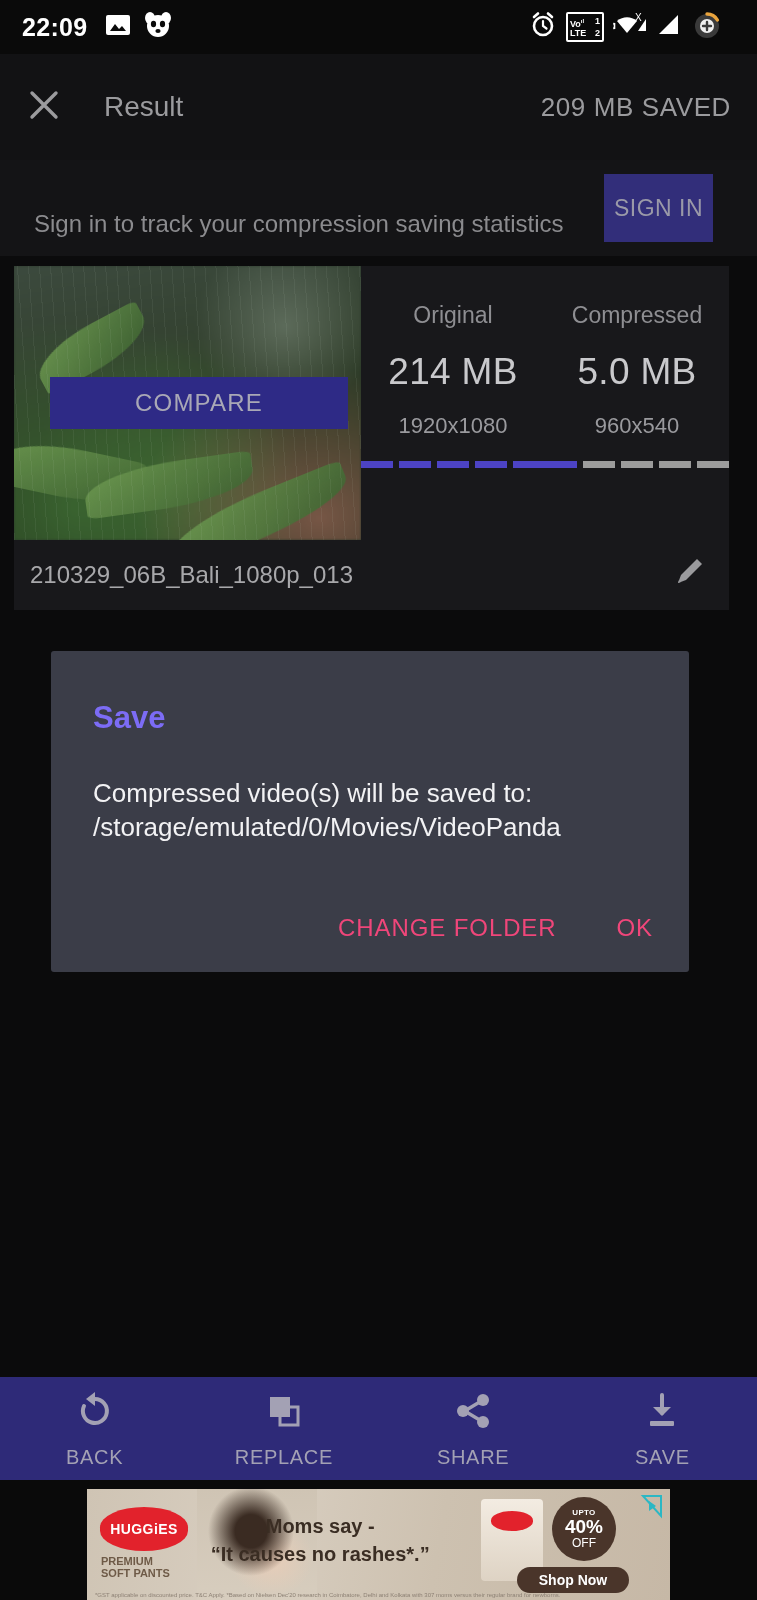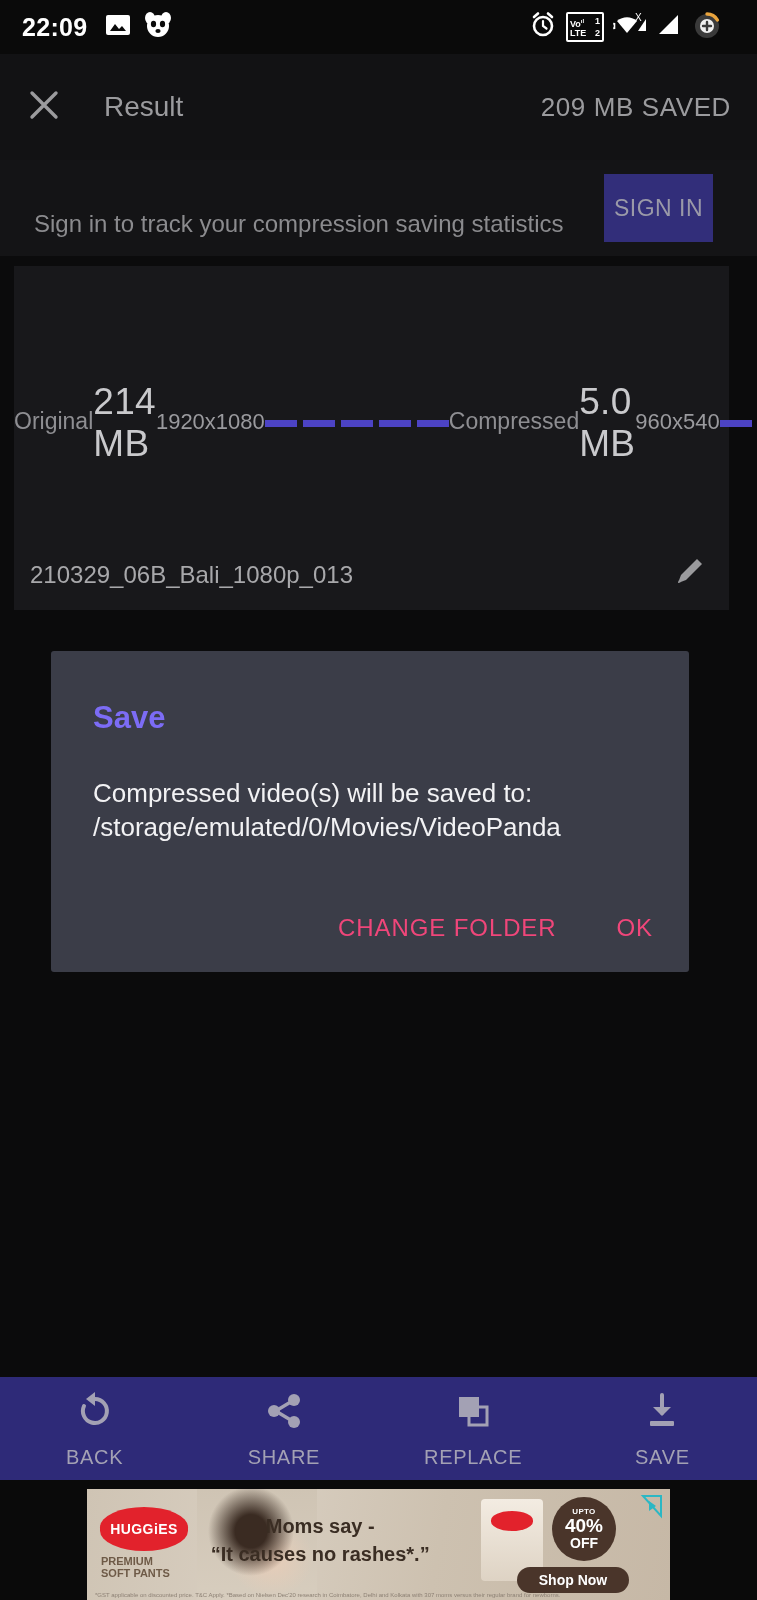--- a/index.html
+++ b/index.html
@@ -81,21 +81,21 @@
     position:absolute; inset:0;
     background:repeating-linear-gradient(86deg, rgba(200,215,200,.10) 0px, rgba(200,215,200,.10) 1px, rgba(0,0,0,0) 1px, rgba(0,0,0,0) 11px);
     opacity:.7;
   }
   .compare-btn {
     position:absolute; left:36px; top:111px; width:298px; height:52px;
     background:#2e2a86; color:#a9a8b6; display:flex; align-items:center;
     justify-content:center; font-size:24px; letter-spacing:1.2px; border:none;
   }
   .stats { flex:1; display:flex; padding-top:18px; }
-  .stat-col { flex:1; display:flex; flex-direction:row; align-items:center; }
+  .stat-col { flex:1; display:flex; flex-direction:column; align-items:center; }
   .stat-label { color:#8e8e92; font-size:23px; margin-top:18px; }
   .stat-value { color:#c9c9cc; font-size:37px; margin-top:22px; letter-spacing:.3px; }
   .stat-res { color:#9a9a9e; font-size:22px; margin-top:20px; }
   .segbar { display:flex; gap:6px; margin-top:22px; }
   .seg { width:32px; height:7px; background:#9c9c9c; }
   .seg.on { background:#4c43c4; }
   .card-bot { height:70px; display:flex; align-items:center; padding:0 20px 0 16px; }
   .filename { color:#a8a8ab; font-size:24px; }
   .edit-icon { margin-left:auto; }
 
@@ -151,21 +151,21 @@
     background:linear-gradient(180deg,#f3ece2,#ded3c4); border-radius:4px;
   }
   .ad-pack-logo { position:absolute; left:10px; top:12px; width:42px; height:20px; background:#e2222c; border-radius:50%/48%; }
   .ad-badge {
     position:absolute; left:465px; top:8px; width:64px; height:64px;
     background:#4a352a; border-radius:50%; color:#fff; display:flex;
     flex-direction:column; align-items:center; justify-content:center;
   }
   .ad-badge-up { font-size:8px; font-weight:bold; letter-spacing:.3px; }
   .ad-badge-pct { font-size:19px; font-weight:bold; line-height:19px; }
-  .ad-badge-off { font-size:14px; font-weight:bold; }
+  .ad-badge-off { font-size:12px; font-weight:normal; }
   .ad-cta {
     position:absolute; left:430px; top:78px; width:112px; height:26px;
     background:#4a352a; border-radius:13px; color:#fff; font-size:14px;
     font-weight:bold; display:flex; align-items:center; justify-content:center;
   }
   .ad-choices { position:absolute; right:5px; top:4px; }
   .ad-fine {
     position:absolute; left:8px; bottom:2px; right:8px; color:#8d8175;
     font-size:6px; white-space:nowrap; overflow:hidden;
   }
@@ -320,36 +320,36 @@
         <svg width="44" height="44" viewBox="0 0 44 44">
           <path d="M22 10a12 12 0 1 1-11 7" stroke="#a3a1b4" stroke-width="4" fill="none" stroke-linecap="round"></path>
           <path d="M22 3v14l-9-7z" fill="#a3a1b4"></path>
         </svg>
       </span>
       <span class="nav-label">BACK</span>
     </div>
     <div class="nav-item">
       <span class="ic">
         <svg width="44" height="44" viewBox="0 0 44 44">
+          <rect x="8" y="8" width="20" height="20" fill="#a3a1b4"></rect>
+          <rect x="18" y="18" width="18" height="18" fill="none" stroke="#a3a1b4" stroke-width="3"></rect>
+        </svg>
+      </span>
+      <span class="nav-label">REPLACE</span>
+    </div>
+    <div class="nav-item">
+      <span class="ic">
+        <svg width="44" height="44" viewBox="0 0 44 44">
           <circle cx="32" cy="11" r="6" fill="#a3a1b4"></circle>
           <circle cx="12" cy="22" r="6" fill="#a3a1b4"></circle>
           <circle cx="32" cy="33" r="6" fill="#a3a1b4"></circle>
           <path d="M27 14L17 20M17 24l10 6" stroke="#a3a1b4" stroke-width="3.4" stroke-linecap="round"></path>
         </svg>
       </span>
       <span class="nav-label">SHARE</span>
-    </div>
-    <div class="nav-item">
-      <span class="ic">
-        <svg width="44" height="44" viewBox="0 0 44 44">
-          <rect x="8" y="8" width="20" height="20" fill="#a3a1b4"></rect>
-          <rect x="18" y="18" width="18" height="18" fill="none" stroke="#a3a1b4" stroke-width="3"></rect>
-        </svg>
-      </span>
-      <span class="nav-label">REPLACE</span>
     </div>
     <div class="nav-item">
       <span class="ic">
         <svg width="44" height="44" viewBox="0 0 44 44">
           <path d="M22 6v18" stroke="#a3a1b4" stroke-width="4" stroke-linecap="round"></path>
           <path d="M13 18l9 9 9-9z" fill="#a3a1b4"></path>
           <rect x="10" y="32" width="24" height="5" rx="1" fill="#a3a1b4"></rect>
         </svg>
       </span>
       <span class="nav-label">SAVE</span>

